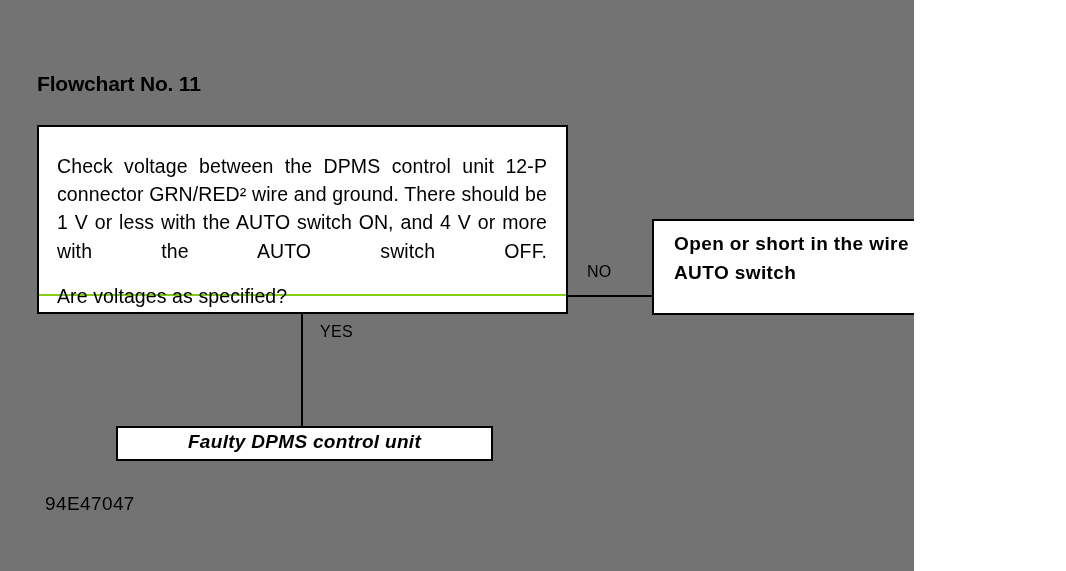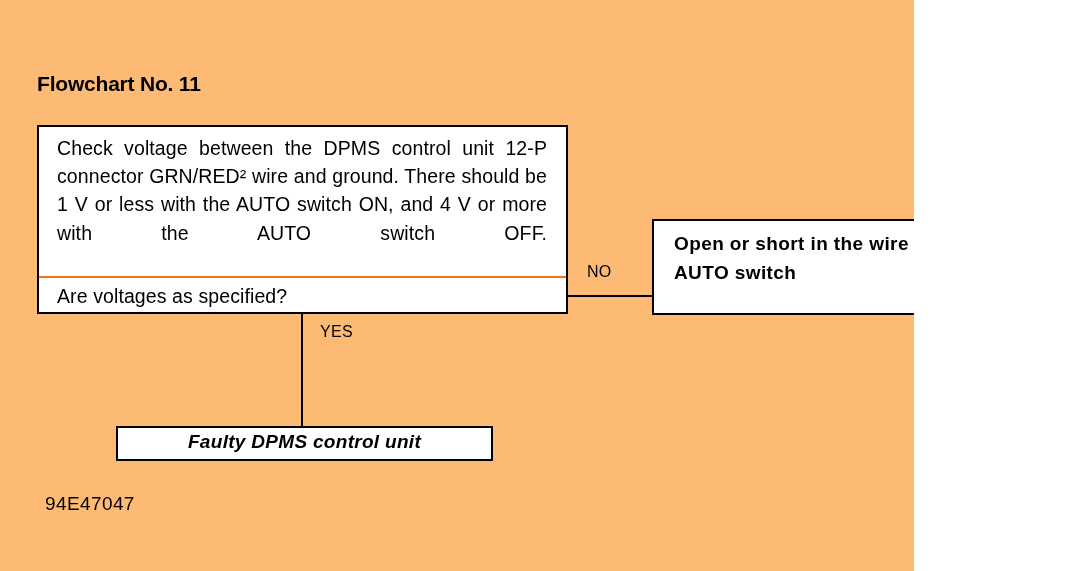--- a/index.html
+++ b/index.html
@@ -4,21 +4,21 @@
 <style>
   html, body {
     margin: 0;
     padding: 0;
     background: #ffffff;
   }
   #page {
     position: relative;
     width: 914px;
     height: 571px;
-    background: #fdba74;
+    background: #737373;
     overflow: hidden;
     font-family: "Liberation Sans", sans-serif;
     color: #000000;
   }
 
   
   #chart-title {
     position: absolute;
     left: 37px;
     top: 72px;
@@ -39,25 +39,25 @@
   
   #decision-box {
     left: 37px;
     top: 125px;
     width: 531px;
     height: 189px;
   }
   #decision-body {
     position: absolute;
     left: 0;
-    top: 0;
+    top: 18px;
     right: 0;
     height: 151px;
     box-sizing: border-box;
-    border-bottom: 2px solid #f97316;
+    border-bottom: 2px solid #84cc16;
   }
   #decision-body-text {
     position: absolute;
     left: 18px;
     top: 7px;
     width: 490px;
     font-size: 19.5px;
     line-height: 28.2px;
     text-align: justify;
     text-justify: inter-word;

